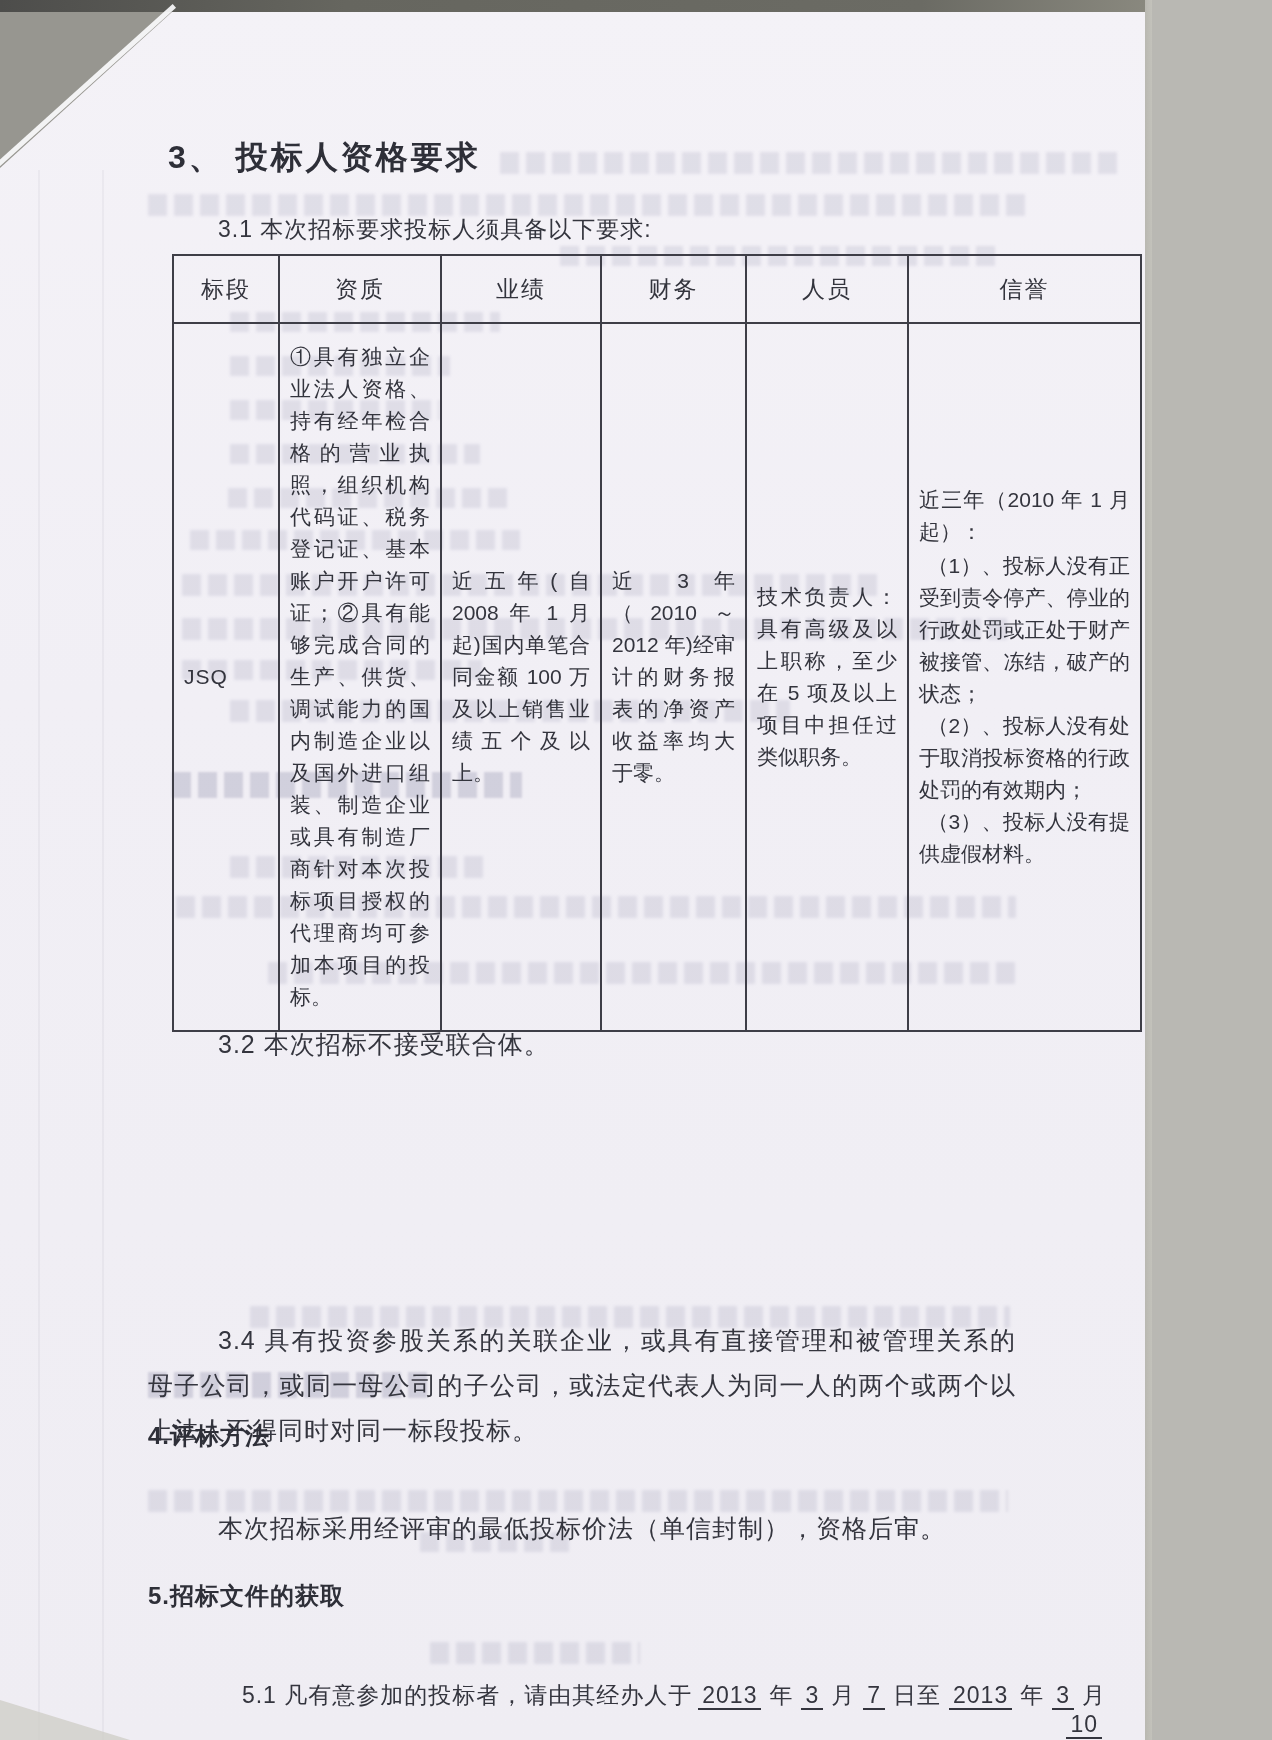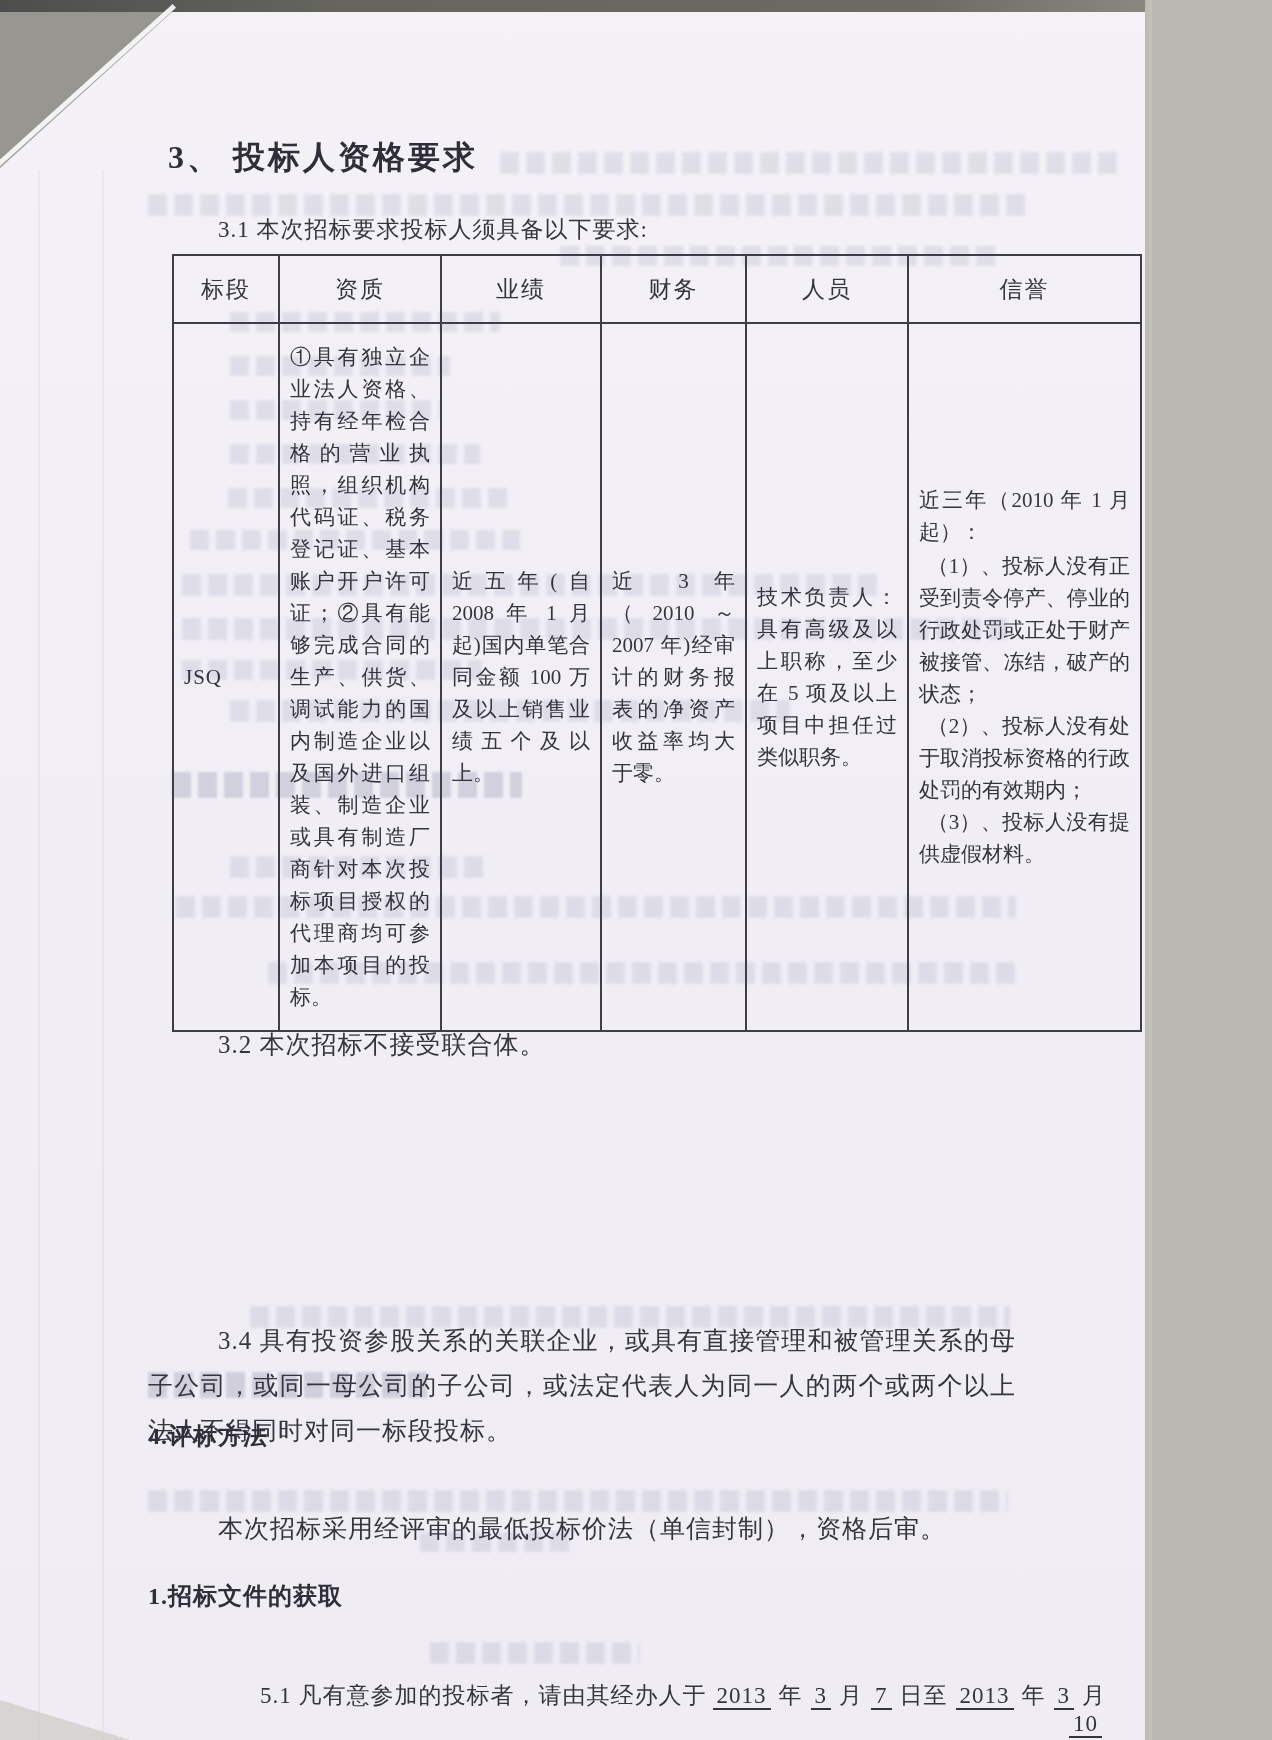--- a/index.html
+++ b/index.html
@@ -1,18 +1,18 @@
 <!DOCTYPE html>
 <html><head>
 <meta charset="utf-8">
 <style>
   html,body{margin:0;padding:0;background:#b9b8b3;}
   .canvas{
     position:relative;width:1152px;height:1740px;overflow:hidden;
-    font-family:Liberation Serif, serif;color:#34353e;
+    font-family:Liberation Sans, sans-serif;color:#34353e;
     background:#fca5a5;
   }
   
   .scan-top-bar{position:absolute;left:0;top:0;width:100%;height:14px;background:linear-gradient(90deg,#4d4d4b,#66665f 30%,#6b6b64 80%,#8a897f);}
   .scan-right-strip{position:absolute;left:1145px;top:0;width:127px;height:1740px;
     background:linear-gradient(90deg,#b9b8b1 0,#d3d2cb 18px,#cfceC7 90px,#c0bfb8 110px,#a9a8a2 100%);}
   .corner-gray{position:absolute;left:0;top:0;width:180px;height:175px;background:#979690;
     clip-path:polygon(0 12px,176px 12px,0 172px);}
   .paper{
     position:absolute;left:0;top:0;width:1272px;height:1740px;
@@ -107,42 +107,42 @@
           <th>财务</th>
           <th>人员</th>
           <th>信誉</th>
         </tr>
       </thead>
       <tbody>
         <tr>
           <td class="c-section">JSQ</td>
           <td>①具有独立企业法人资格、持有经年检合格的营业执照，组织机构代码证、税务登记证、基本账户开户许可证；②具有能够完成合同的生产、供货、调试能力的国内制造企业以及国外进口组装、制造企业或具有制造厂商针对本次投标项目授权的代理商均可参加本项目的投标。</td>
           <td>近五年(自 2008 年 1 月起)国内单笔合同金额 100 万及以上销售业绩五个及以上。</td>
-          <td>近 3 年（2010～2007 年)经审计的财务报表的净资产收益率均大于零。</td>
+          <td>近 3 年（2010～2012 年)经审计的财务报表的净资产收益率均大于零。</td>
           <td>技术负责人：具有高级及以上职称，至少在 5 项及以上项目中担任过类似职务。</td>
           <td>
             <div class="rep-intro">近三年（2010 年 1 月起）：</div>
             <div class="rep-item">（1）、投标人没有正受到责令停产、停业的行政处罚或正处于财产被接管、冻结，破产的状态；</div>
             <div class="rep-item">（2）、投标人没有处于取消投标资格的行政处罚的有效期内；</div>
             <div class="rep-item">（3）、投标人没有提供虚假材料。</div>
           </td>
         </tr>
       </tbody>
     </table>
 
     <div class="abs para" style="left:148px;top:1022px;width:868px;">3.2 本次招标不接受联合体。</div>
 
 
     <div class="abs para" style="left:148px;top:1318px;width:868px;">3.4 具有投资参股关系的关联企业，或具有直接管理和被管理关系的母子公司，或同一母公司的子公司，或法定代表人为同一人的两个或两个以上法人不得同时对同一标段投标。</div>
 
     <div class="abs h-sub" style="left:148px;top:1420px;">4.评标方法</div>
 
     <div class="abs para" style="left:148px;top:1506px;width:868px;">本次招标采用经评审的最低投标价法（单信封制），资格后审。</div>
 
-    <div class="abs h-sub" style="left:148px;top:1580px;">1.招标文件的获取</div>
+    <div class="abs h-sub" style="left:148px;top:1580px;">5.招标文件的获取</div>
 
     <div class="abs line" style="left:148px;top:1680px;width:960px;text-indent:70px;">
       <span>5.1 凡有意参加的投标者，请由其经办人于</span><span class="uval">2013</span><span class="ulabel">年</span><span class="uval">3</span><span class="ulabel">月</span><span class="uval">7</span><span class="ulabel">日至</span><span class="uval">2013</span><span class="ulabel">年</span><span class="uval">3</span><span class="ulabel">月</span><span class="uval">10</span>
     </div>
 
   </div>
 
   <div class="paper-edge-highlight"></div>
   <div class="bottom-corner"></div>
 

